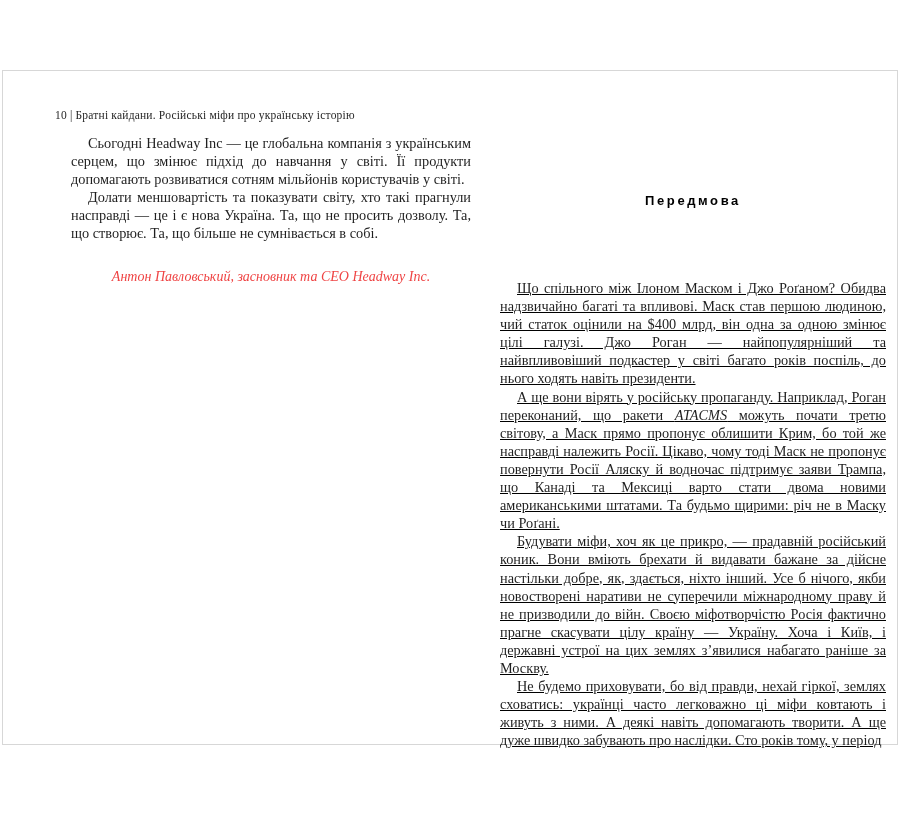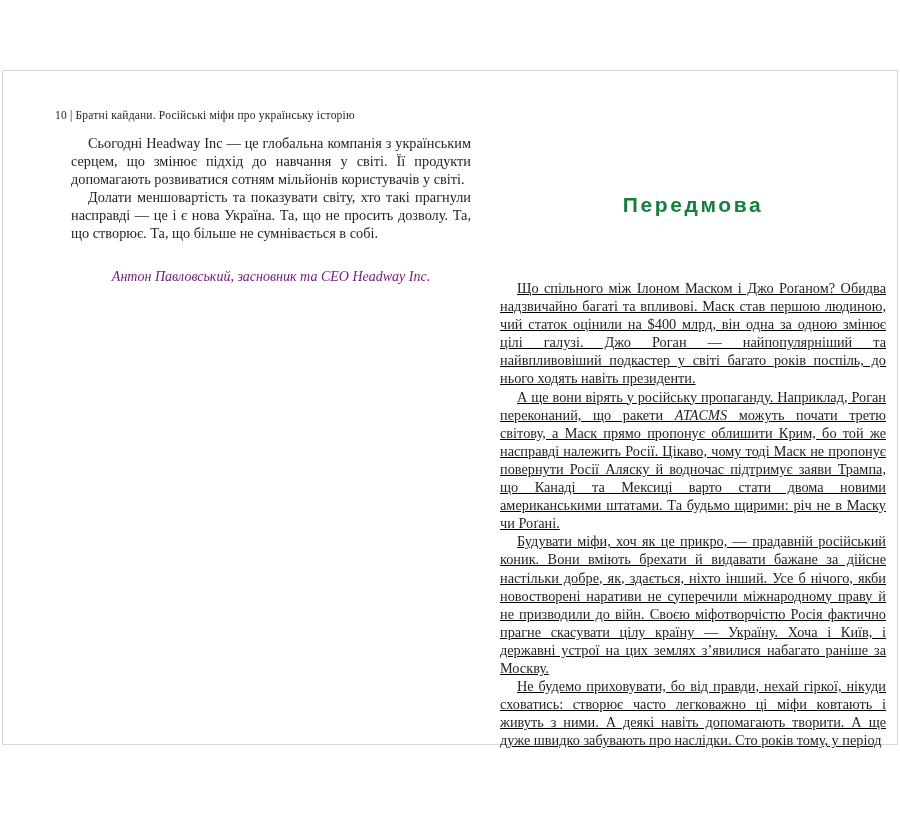--- a/index.html
+++ b/index.html
@@ -44,23 +44,23 @@
     width: 400px;
   }
   .right-title {
     position: absolute;
     left: 497px;
     top: 122px;
     width: 386px;
     text-align: center;
     font-family: "Liberation Sans", "DejaVu Sans", sans-serif;
     font-weight: 700;
-    font-size: 21px;
+    font-size: 13px;
     letter-spacing: 2.6px;
-    color: #15803d;
+    color: #000000;
   }
   .right-body {
     position: absolute;
     left: 497px;
     top: 208px;
     width: 386px;
     text-decoration: underline;
   }
   .body-text p {
     margin: 0;
@@ -74,21 +74,21 @@
   }
   .right-body p {
     line-height: 18.1px;
   }
   .signature {
     margin-top: 26px;
     text-align: center;
     font-style: italic;
     font-size: 14px;
     line-height: 18px;
-    color: #701a75;
+    color: #ef4444;
   }
 </style>
 </head>
 <body>
 
 <div class="stage">
   <div class="spread">
 
     <div class="running-head">10  |  Братні кайдани. Російські міфи про українську історію</div>
 
@@ -97,17 +97,17 @@
       <p>Долати меншовартість та показувати світу, хто такі прагнули насправді — це і є нова Україна. Та, що не просить дозволу. Та, що створює. Та, що більше не сумнівається в собі.</p>
       <div class="signature">Антон Павловський, засновник та CEO Headway Inc.</div>
     </div>
 
     <div class="right-title">Передмова</div>
 
     <div class="right-body body-text">
       <p>Що спільного між Ілоном Маском і Джо Роґаном? Обидва надзвичайно багаті та впливові. Маск став першою людиною, чий статок оцінили на $400 млрд, він одна за одною змінює цілі галузі. Джо Роган — найпопулярніший та найвпливовіший подкастер у світі багато років поспіль, до нього ходять навіть президенти.</p>
       <p>А ще вони вірять у російську пропаганду. Наприклад, Роган переконаний, що ракети <em>ATACMS</em> можуть почати третю світову, а Маск прямо пропонує облишити Крим, бо той же насправді належить Росії. Цікаво, чому тоді Маск не пропонує повернути Росії Аляску й водночас підтримує заяви Трампа, що Канаді та Мексиці варто стати двома новими американськими штатами. Та будьмо щирими: річ не в Маску чи Роґані.</p>
       <p>Будувати міфи, хоч як це прикро, — прадавній російський коник. Вони вміють брехати й видавати бажане за дійсне настільки добре, як, здається, ніхто інший. Усе б нічого, якби новостворені наративи не суперечили міжнародному праву й не призводили до війн. Своєю міфотворчістю Росія фактично прагне скасувати цілу країну — Україну. Хоча і Київ, і державні устрої на цих землях з’явилися набагато раніше за Москву.</p>
-      <p>Не будемо приховувати, бо від правди, нехай гіркої, нікуди сховатись: створює часто легковажно ці міфи ковтають і живуть з ними. А деякі навіть допомагають творити. А ще дуже швидко забувають про наслідки. Сто років тому, у період</p>
+      <p>Не будемо приховувати, бо від правди, нехай гіркої, землях сховатись: українці часто легковажно ці міфи ковтають і живуть з ними. А деякі навіть допомагають творити. А ще дуже швидко забувають про наслідки. Сто років тому, у період</p>
     </div>
 
   </div>
 </div>
 
 </body></html>

